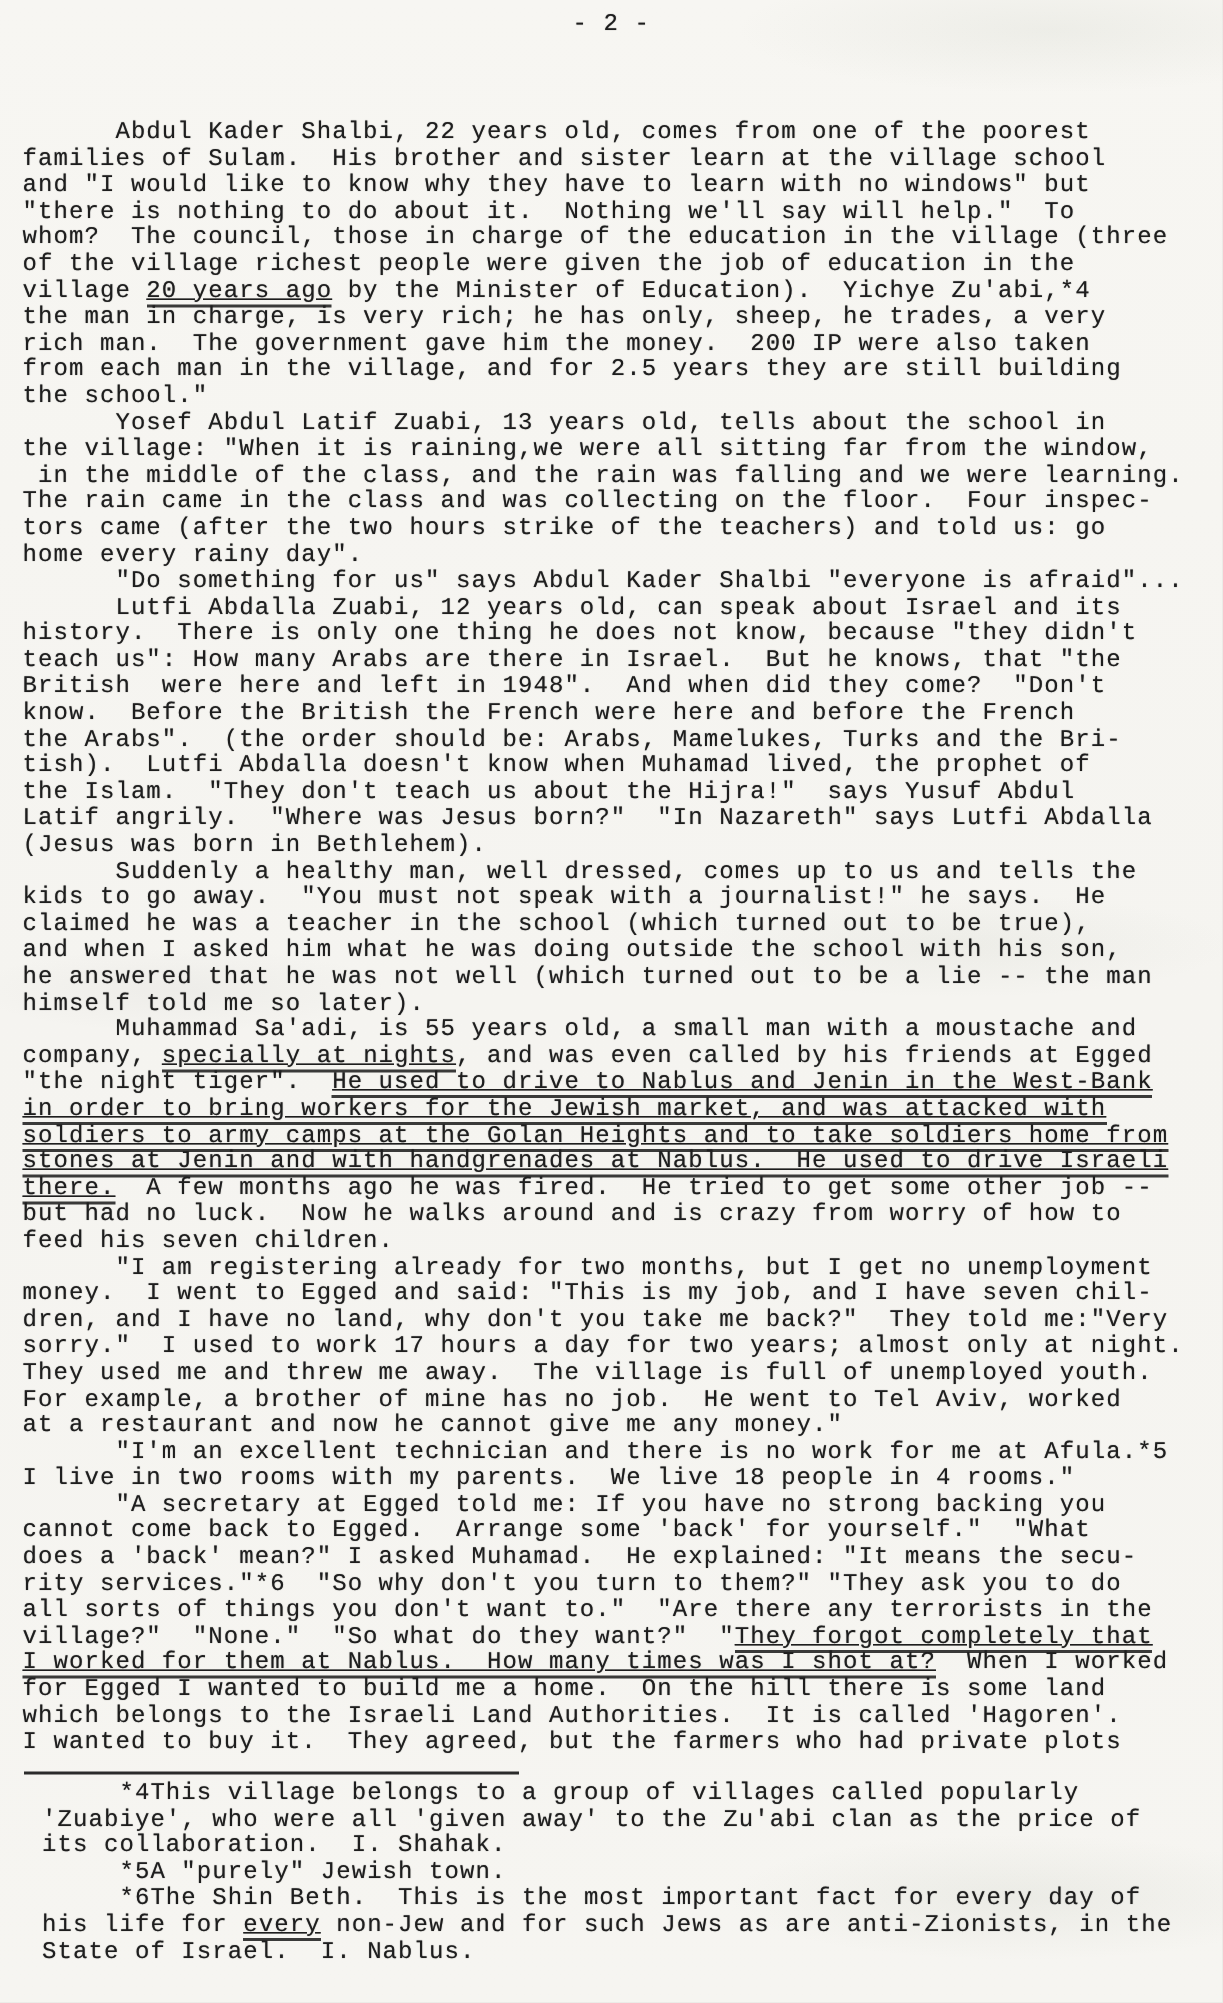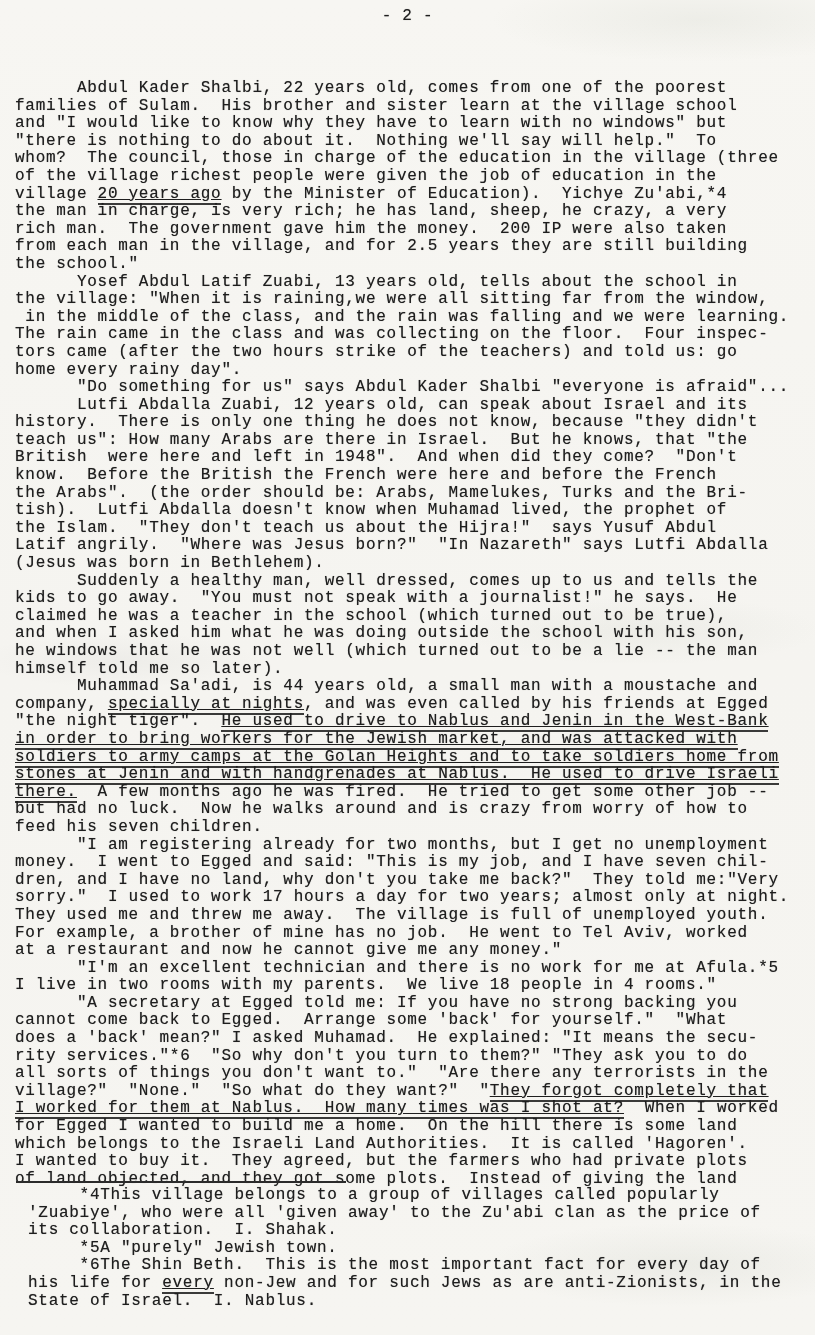--- a/index.html
+++ b/index.html
@@ -71,21 +71,21 @@
 
   <div class="body-text">
       <div>
         <div class="line"><span>      Abdul Kader Shalbi, 22 years old, comes from one of the poorest</span></div>
         <div class="line"><span>families of Sulam.  His brother and sister learn at the village school</span></div>
         <div class="line"><span>and "I would like to know why they have to learn with no windows" but</span></div>
         <div class="line"><span>"there is nothing to do about it.  Nothing we'll say will help."  To</span></div>
         <div class="line"><span>whom?  The council, those in charge of the education in the village (three</span></div>
         <div class="line"><span>of the village richest people were given the job of education in the</span></div>
         <div class="line"><span>village </span><span class="u">20 years ago</span><span> by the Minister of Education).  Yichye Zu'abi,*4</span></div>
-        <div class="line"><span>the man in charge, is very rich; he has land, sheep, he crazy, a very</span></div>
+        <div class="line"><span>the man in charge, is very rich; he has only, sheep, he trades, a very</span></div>
         <div class="line"><span>rich man.  The government gave him the money.  200 IP were also taken</span></div>
         <div class="line"><span>from each man in the village, and for 2.5 years they are still building</span></div>
         <div class="line"><span>the school."</span></div>
       </div>
       <div>
         <div class="line"><span>      Yosef Abdul Latif Zuabi, 13 years old, tells about the school in</span></div>
         <div class="line"><span>the village: "When it is raining,we were all sitting far from the window,</span></div>
         <div class="line"><span> in the middle of the class, and the rain was falling and we were learning.</span></div>
         <div class="line"><span>The rain came in the class and was collecting on the floor.  Four inspec-</span></div>
         <div class="line"><span>tors came (after the two hours strike of the teachers) and told us: go</span></div>
@@ -104,25 +104,25 @@
         <div class="line"><span>tish).  Lutfi Abdalla doesn't know when Muhamad lived, the prophet of</span></div>
         <div class="line"><span>the Islam.  "They don't teach us about the Hijra!"  says Yusuf Abdul</span></div>
         <div class="line"><span>Latif angrily.  "Where was Jesus born?"  "In Nazareth" says Lutfi Abdalla</span></div>
         <div class="line"><span>(Jesus was born in Bethlehem).</span></div>
       </div>
       <div>
         <div class="line"><span>      Suddenly a healthy man, well dressed, comes up to us and tells the</span></div>
         <div class="line"><span>kids to go away.  "You must not speak with a journalist!" he says.  He</span></div>
         <div class="line"><span>claimed he was a teacher in the school (which turned out to be true),</span></div>
         <div class="line"><span>and when I asked him what he was doing outside the school with his son,</span></div>
-        <div class="line"><span>he windows that he was not well (which turned out to be a lie -- the man</span></div>
+        <div class="line"><span>he answered that he was not well (which turned out to be a lie -- the man</span></div>
         <div class="line"><span>himself told me so later).</span></div>
       </div>
       <div>
-        <div class="line"><span>      Muhammad Sa'adi, is 44 years old, a small man with a moustache and</span></div>
+        <div class="line"><span>      Muhammad Sa'adi, is 55 years old, a small man with a moustache and</span></div>
         <div class="line"><span>company, </span><span class="u">specially at nights</span><span>, and was even called by his friends at Egged</span></div>
         <div class="line"><span>"the night tiger".  </span><span class="u">He used to drive to Nablus and Jenin in the West-Bank</span></div>
         <div class="line"><span class="u">in order to bring workers for the Jewish market, and was attacked with</span></div>
         <div class="line"><span class="u">soldiers to army camps at the Golan Heights and to take soldiers home from</span></div>
         <div class="line"><span class="u">stones at Jenin and with handgrenades at Nablus.  He used to drive Israeli</span></div>
         <div class="line"><span class="u">there.</span><span>  A few months ago he was fired.  He tried to get some other job --</span></div>
         <div class="line"><span>but had no luck.  Now he walks around and is crazy from worry of how to</span></div>
         <div class="line"><span>feed his seven children.</span></div>
       </div>
       <div>
@@ -142,21 +142,20 @@
         <div class="line"><span>      "A secretary at Egged told me: If you have no strong backing you</span></div>
         <div class="line"><span>cannot come back to Egged.  Arrange some 'back' for yourself."  "What</span></div>
         <div class="line"><span>does a 'back' mean?" I asked Muhamad.  He explained: "It means the secu-</span></div>
         <div class="line"><span>rity services."*6  "So why don't you turn to them?" "They ask you to do</span></div>
         <div class="line"><span>all sorts of things you don't want to."  "Are there any terrorists in the</span></div>
         <div class="line"><span>village?"  "None."  "So what do they want?"  "</span><span class="u">They forgot completely that</span></div>
         <div class="line"><span class="u">I worked for them at Nablus.  How many times was I shot at?</span><span>  When I worked</span></div>
         <div class="line"><span>for Egged I wanted to build me a home.  On the hill there is some land</span></div>
         <div class="line"><span>which belongs to the Israeli Land Authorities.  It is called 'Hagoren'.</span></div>
         <div class="line"><span>I wanted to buy it.  They agreed, but the farmers who had private plots</span></div>
-        <div class="line"><span>of land objected, and they got some plots.  Instead of giving the land</span></div>
       </div>
     </div>
 
   <div class="footnote-divider"></div>
 
   <div class="footnotes">
       <div>
         <div class="line"><span>     *4This village belongs to a group of villages called popularly</span></div>
         <div class="line"><span>'Zuabiye', who were all 'given away' to the Zu'abi clan as the price of</span></div>
         <div class="line"><span>its collaboration.  I. Shahak.</span></div>

